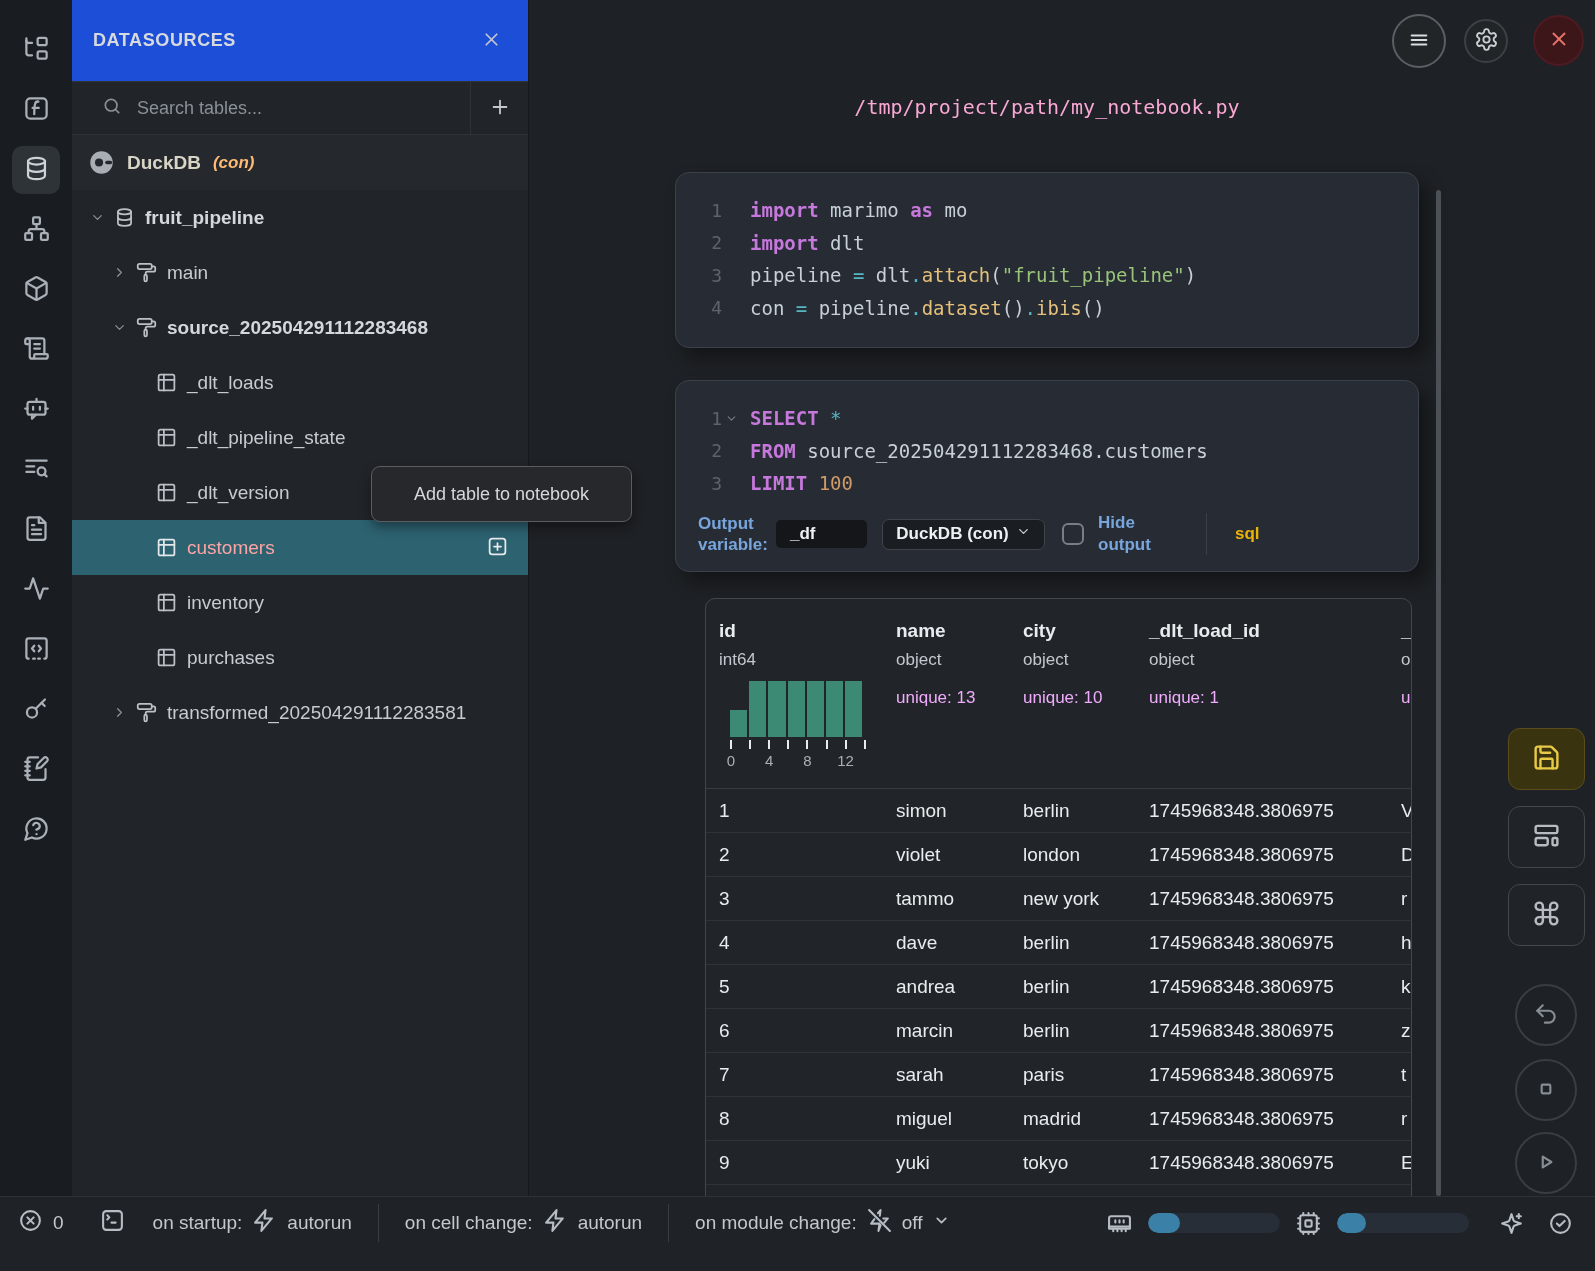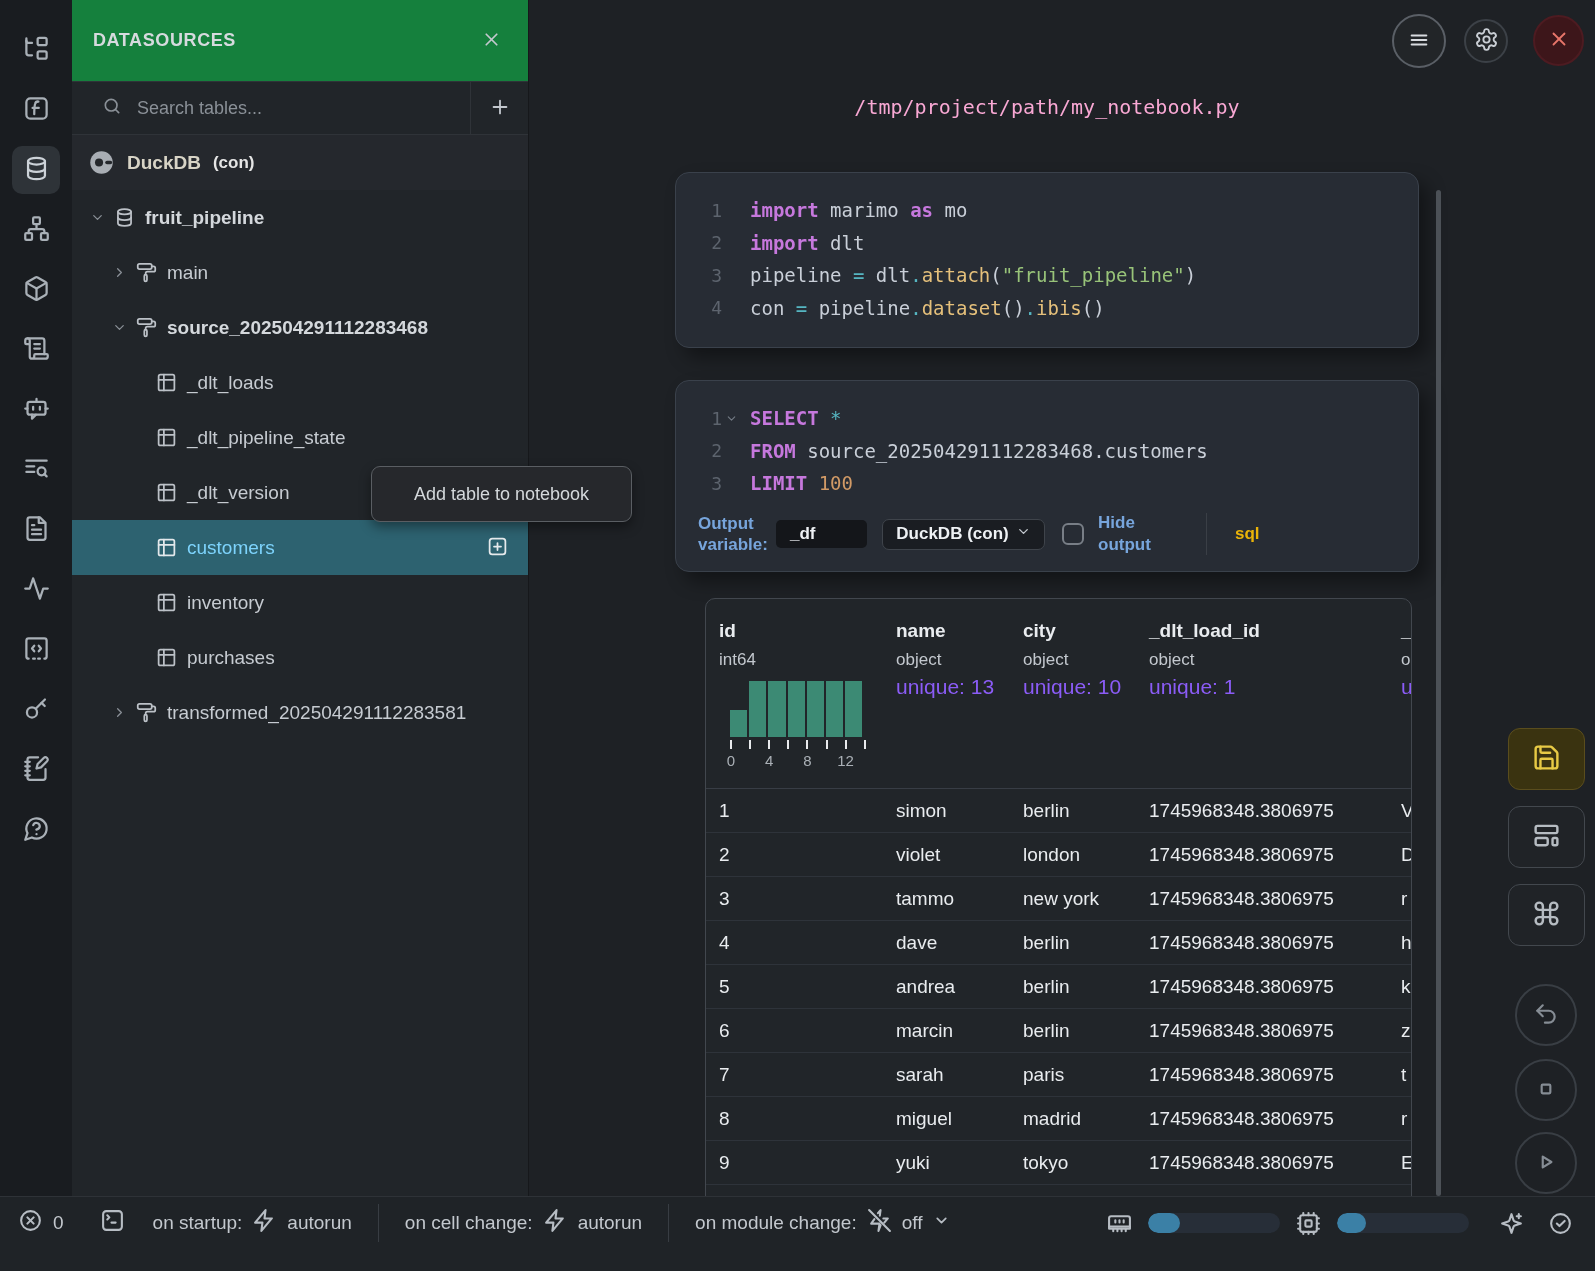--- a/index.html
+++ b/index.html
@@ -11,48 +11,48 @@
   .rail{position:absolute;left:0;top:0;width:72px;height:1196px;background:#191c20;
         display:flex;flex-direction:column;align-items:center;padding-top:26px;gap:12px;}
   .rail-btn{width:48px;height:48px;border-radius:10px;display:flex;align-items:center;
             justify-content:center;color:#a9b0b7;background:transparent;border:none;cursor:pointer;}
   .rail-btn svg{width:27px;height:27px;}
   .rail-btn.active{background:#2e3338;color:#ccd2d8;}
 
   
   .sidebar{position:absolute;left:72px;top:0;width:457px;height:1196px;background:#212529;
            border-right:1px solid #16181b;}
-  .sb-header{height:82px;background:#15803d;display:flex;align-items:center;
+  .sb-header{height:82px;background:#1d4ed8;display:flex;align-items:center;
              justify-content:space-between;padding:0 26px 0 21px;border-bottom:1px solid #2f3338;}
   .sb-title{font-size:18px;font-weight:bold;letter-spacing:.6px;color:#d6dade;}
   .icon-btn{background:none;border:none;color:#c3c8ce;cursor:pointer;display:flex;align-items:center;}
   .sb-search{height:53px;display:flex;align-items:stretch;border-bottom:1px solid #2f3338;}
   .search-zone{flex:1;display:flex;align-items:center;gap:15px;padding-left:30px;color:#8a9097;}
   .search-zone svg{width:20px;height:20px;flex-shrink:0;}
   .search-zone input{background:transparent;border:none;outline:none;color:#dfe3e7;
                      font-size:18px;font-family:"Liberation Sans",sans-serif;width:260px;}
   .search-zone input::placeholder{color:#8a9097;}
   .search-divider{width:1px;background:#2f3338;}
   .add-src-btn{width:57px;display:flex;align-items:center;justify-content:center;
                background:none;border:none;color:#c3c8ce;cursor:pointer;}
   .add-src-btn svg{width:22px;height:22px;}
   .sb-conn{height:55px;background:#25282d;display:flex;align-items:center;gap:12px;padding-left:16px;}
   .duck-logo svg{width:27px;height:27px;display:block;}
   .conn-name{font-size:19px;font-weight:bold;color:#d8d4c6;}
-  .conn-alias{font-size:17px;font-weight:bold;color:#e5e5e5;}
+  .conn-alias{font-size:17px;font-weight:bold;color:#fdba74;font-style:italic;}
   .tree-row{height:55px;display:flex;align-items:center;font-size:19px;color:#c6cbd1;
             position:relative;cursor:pointer;}
   .tree-row.d0{padding-left:18px;} .tree-row.d1{padding-left:40px;} .tree-row.d2{padding-left:84px;}
   .tree-row .chev{width:16px;margin-right:8px;color:#8a9097;display:flex;align-items:center;}
   .tree-row .chev svg{width:15px;height:15px;}
   .tree-row .t-icon{width:22px;margin-right:9px;color:#bcc1c7;display:flex;align-items:center;}
   .tree-row .t-icon svg{width:21px;height:21px;}
   .tree-row.bold .t-label{font-weight:bold;color:#d4d8dc;}
   .tree-row.selected{background:#2d6270;}
-  .tree-row.selected .t-label{color:#7dd3fc;}
+  .tree-row.selected .t-label{color:#fca5a5;}
   .tree-row.selected .t-icon{color:#e3e8eb;}
   .row-action{position:absolute;right:20px;color:#e6eaec;display:flex;background:none;border:none;cursor:pointer;}
   .row-action svg{width:21px;height:21px;}
 
   
   .tooltip{position:absolute;left:371px;top:466px;width:261px;height:56px;background:#26282c;
            border:1px solid #5a5e63;border-radius:9px;display:flex;align-items:center;
            justify-content:center;font-size:18px;color:#d4d8db;z-index:6;
            box-shadow:0 5px 12px rgba(0,0,0,.4);}
 
@@ -103,21 +103,21 @@
   .foot-divider{margin-left:40px;width:1px;height:42px;background:#3a3f46;}
   .lang-label{margin-left:28px;font-size:17px;font-weight:bold;color:#eab308;}
 
   
   .table-panel{position:absolute;left:176px;top:598px;width:707px;height:601px;background:#212529;
                border:1px solid #42474e;border-radius:10px 10px 0 0;overflow:hidden;}
   .tbl-header{display:grid;grid-template-columns:177px 127px 126px 252px 140px;
               padding:21px 0 0 13px;height:190px;border-bottom:1px solid #383d45;}
   .col-name{font-size:19px;font-weight:bold;color:#e9ecef;}
   .col-type{font-size:17px;color:#c3c8ce;margin-top:8px;}
-  .col-unique{font-size:21px;color:#8b5cf6;margin-top:5px;}
+  .col-unique{font-size:17px;color:#f0abfc;margin-top:18px;}
   .hist{position:relative;width:140px;height:84px;margin-top:11px;margin-left:11px;}
   .hist-bars{position:absolute;left:0;bottom:28px;display:flex;align-items:flex-end;gap:2px;height:56px;}
   .hist-bar{width:17.2px;}
   .hist-tick{position:absolute;bottom:16px;width:2px;height:9px;background:#e8eaec;}
   .hist-label{position:absolute;bottom:-4px;font-size:15px;color:#aab0b6;transform:translateX(-50%);}
   .tbl-row{display:grid;grid-template-columns:177px 127px 126px 252px 140px;padding-left:13px;
            height:44px;align-items:center;border-bottom:1px solid #2e333a;font-size:19px;color:#e9ecef;}
   .tbl-row.stub{height:15px;border-bottom:none;}
 
   .v-scroll{position:absolute;left:907px;top:190px;width:5px;height:1006px;background:#4c5157;border-radius:3px;}

